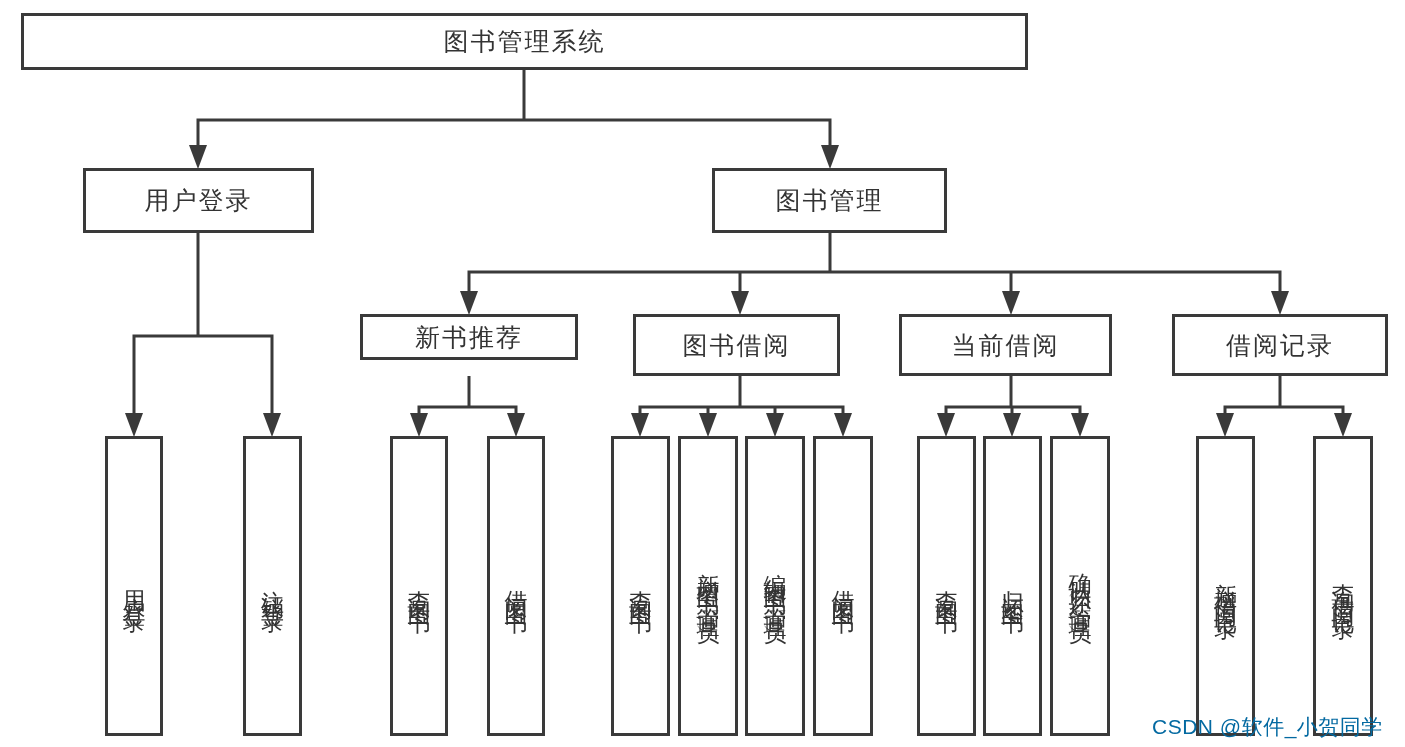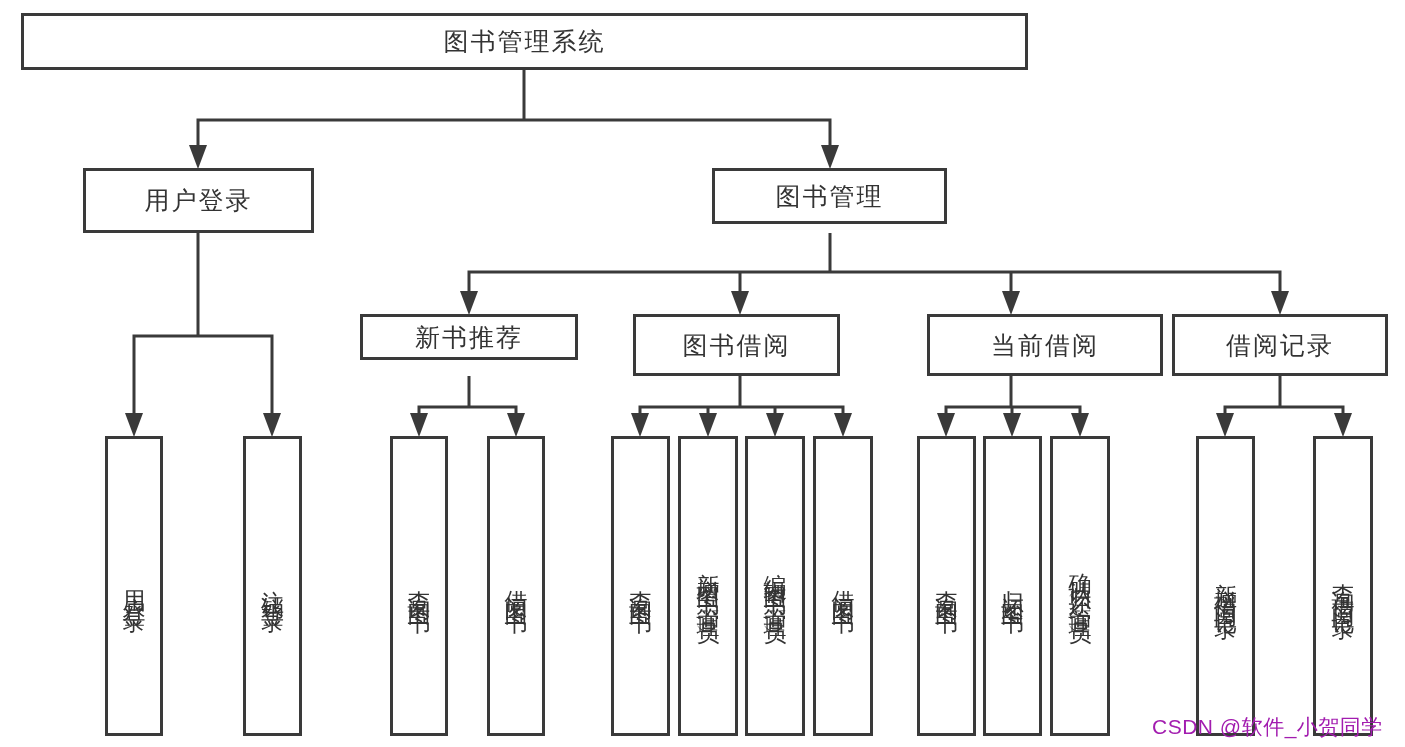--- a/index.html
+++ b/index.html
@@ -17,42 +17,42 @@
     border:3px solid #3a3a3a;background:#ffffff;
     display:flex;align-items:center;justify-content:center;
   }
   .vtext{
     writing-mode:vertical-rl;text-orientation:mixed;
     font-size:23px;color:#333333;letter-spacing:7px;line-height:1;
   }
   
   #n-root{left:21px;top:13px;width:1007px;height:57px;}
   #n-user-login{left:83px;top:168px;width:231px;height:65px;}
-  #n-book-mgmt{left:712px;top:168px;width:235px;height:56px;}
+  #n-book-mgmt{left:712px;top:168px;width:235px;height:65px;}
   #n-new-book{left:360px;top:314px;width:218px;height:46px;}
   #n-book-borrow{left:633px;top:314px;width:207px;height:62px;}
-  #n-current-borrow{left:927px;top:314px;width:236px;height:62px;}
+  #n-current-borrow{left:899px;top:314px;width:213px;height:62px;}
   #n-borrow-records{left:1172px;top:314px;width:216px;height:62px;}
   
   #l-g1-0{left:105px;width:58px;}
   #l-g1-1{left:243px;width:59px;}
   #l-g2-0{left:390px;width:58px;}
   #l-g2-1{left:487px;width:58px;}
   #l-g3-0{left:611px;width:59px;}
   #l-g3-1{left:678px;width:60px;}
   #l-g3-2{left:745px;width:60px;}
   #l-g3-3{left:813px;width:60px;}
   #l-g4-0{left:917px;width:59px;}
   #l-g4-1{left:983px;width:59px;}
   #l-g4-2{left:1050px;width:60px;}
   #l-g5-0{left:1196px;width:59px;}
   #l-g5-1{left:1313px;width:60px;}
   .watermark{
     position:absolute;left:1152px;top:713px;z-index:5;
-    font-size:21px;color:#a21caf;letter-spacing:0.5px;white-space:nowrap;
+    font-size:21px;color:#0369a1;letter-spacing:0.5px;white-space:nowrap;
   }
 </style>
 </head>
 <body>
 
 <div class="canvas">
 
   <svg class="connectors" width="1405" height="747" viewBox="0 0 1405 747">
     <g stroke="#3a3a3a" stroke-width="3" fill="none">
 

